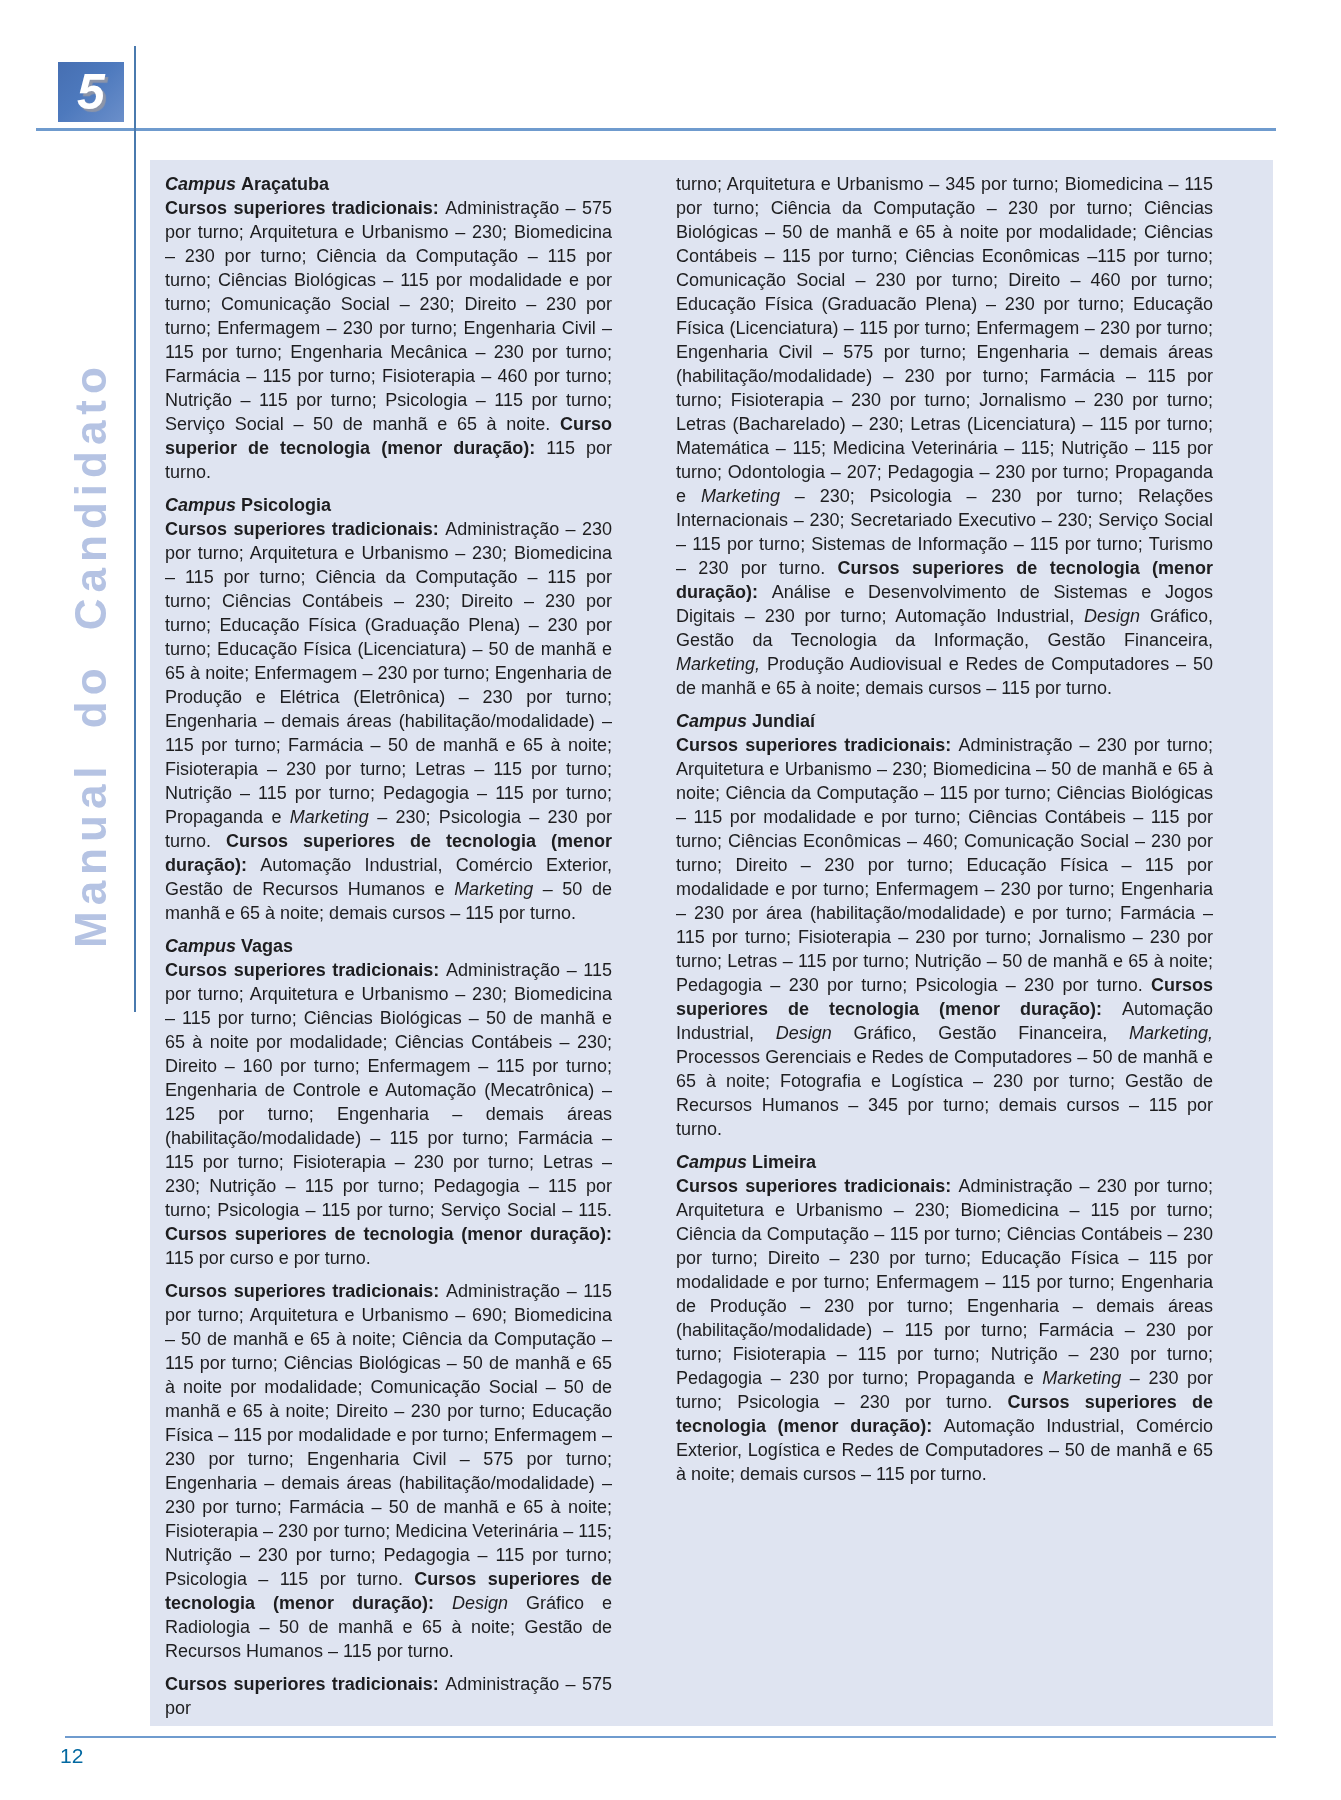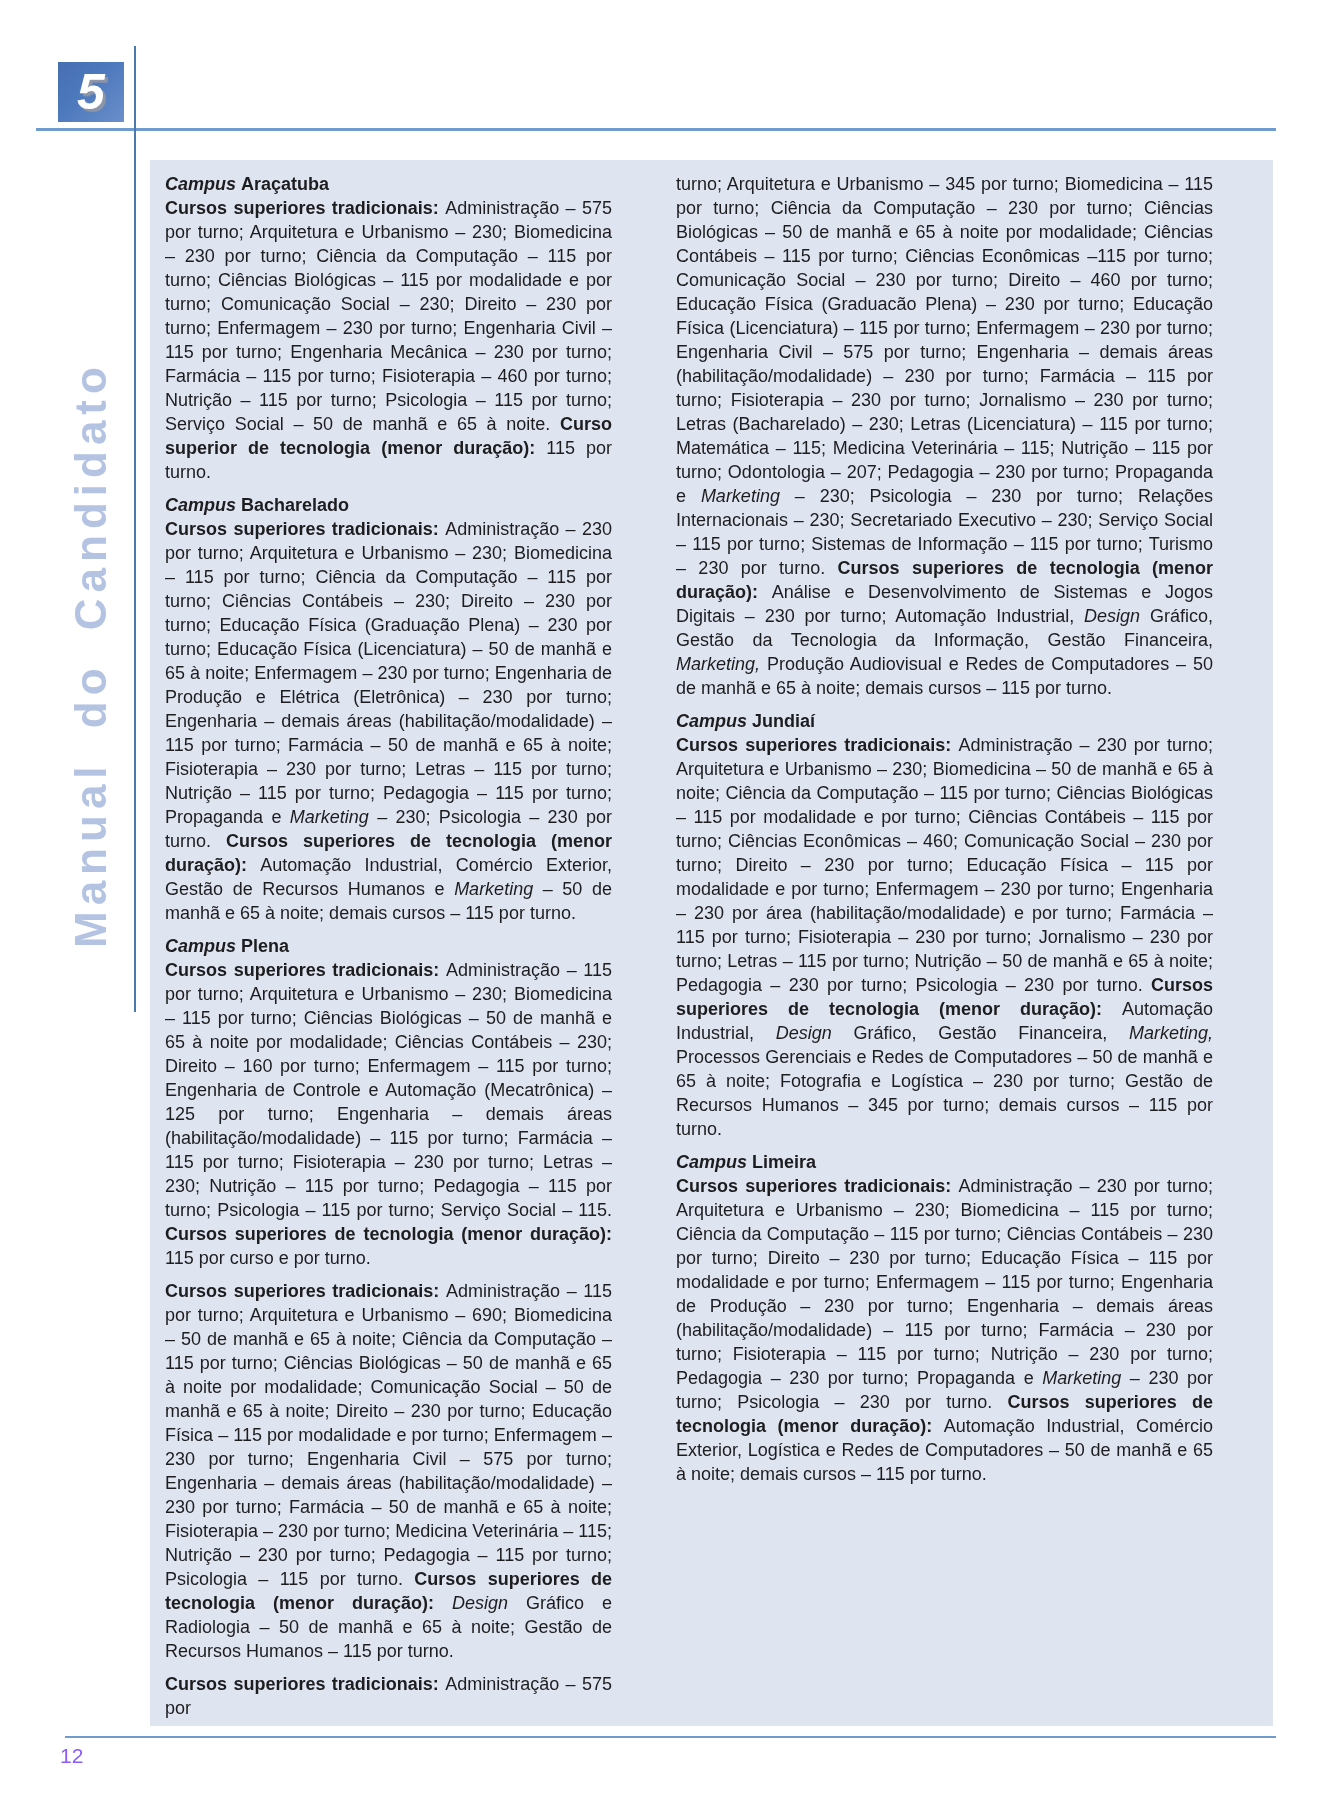--- a/index.html
+++ b/index.html
@@ -58,46 +58,46 @@
   .section + .section{margin-top:9px;}
   .section p{margin:0;}
   .b{font-weight:bold;}
   .i{font-style:italic;}
   .bi{font-weight:bold; font-style:italic;}
   .bottom-line{
     position:absolute; left:65px; top:1736px; width:1211px; height:2px;
     background:var(--underline_blue);
   }
   .page-number{
-    position:absolute; left:60px; top:1744px; font-size:21px; color:#8b5cf6;
+    position:absolute; left:60px; top:1744px; font-size:21px; color:#0369a1;
   }
 </style>
 </head>
 <body>
 
 <div class="page">
 
   <div class="num-box">5</div>
   <div class="vrule"></div>
   <div class="header-underline"></div>
 
   <div class="sidebar-vertical">Manual do Candidato</div>
 
   <div class="content-panel">
     <div class="text-column col-1">
         <div class="section">
           <p><span class="bi">Campus </span><span class="b">Araçatuba</span></p>
           <p><span class="b">Cursos superiores tradicionais: </span><span>Administração – 575 por turno; Arquitetura e Urbanismo – 230; Biomedicina – 230 por turno; Ciência da Computação – 115 por turno; Ciências Biológicas – 115 por modalidade e por turno; Comunicação Social – 230; Direito – 230 por turno; Enfermagem – 230 por turno; Engenharia Civil – 115 por turno; Engenharia Mecânica – 230 por turno; Farmácia – 115 por turno; Fisioterapia – 460 por turno; Nutrição – 115 por turno; Psicologia – 115 por turno; Serviço Social – 50 de manhã e 65 à noite. </span><span class="b">Curso superior de tecnologia (menor duração): </span><span>115 por turno.</span></p>
         </div>
         <div class="section">
-          <p><span class="bi">Campus </span><span class="b">Bacharelado</span></p>
+          <p><span class="bi">Campus </span><span class="b">Psicologia</span></p>
           <p><span class="b">Cursos superiores tradicionais: </span><span>Administração – 230 por turno; Arquitetura e Urbanismo – 230; Biomedicina – 115 por turno; Ciência da Computação – 115 por turno; Ciências Contábeis – 230; Direito – 230 por turno; Educação Física (Graduação Plena) – 230 por turno; Educação Física (Licenciatura) – 50 de manhã e 65 à noite; Enfermagem – 230 por turno; Engenharia de Produção e Elétrica (Eletrônica) – 230 por turno; Engenharia – demais áreas (habilitação/modalidade) – 115 por turno; Farmácia – 50 de manhã e 65 à noite; Fisioterapia – 230 por turno; Letras – 115 por turno; Nutrição – 115 por turno; Pedagogia – 115 por turno; Propaganda e </span><span class="i">Marketing</span><span> – 230; Psicologia – 230 por turno. </span><span class="b">Cursos superiores de tecnologia (menor duração): </span><span>Automação Industrial, Comércio Exterior, Gestão de Recursos Humanos e </span><span class="i">Marketing</span><span> – 50 de manhã e 65 à noite; demais cursos – 115 por turno.</span></p>
         </div>
         <div class="section">
-          <p><span class="bi">Campus </span><span class="b">Plena</span></p>
+          <p><span class="bi">Campus </span><span class="b">Vagas</span></p>
           <p><span class="b">Cursos superiores tradicionais: </span><span>Administração – 115 por turno; Arquitetura e Urbanismo – 230; Biomedicina – 115 por turno; Ciências Biológicas – 50 de manhã e 65 à noite por modalidade; Ciências Contábeis – 230; Direito – 160 por turno; Enfermagem – 115 por turno; Engenharia de Controle e Automação (Mecatrônica) – 125 por turno; Engenharia – demais áreas (habilitação/modalidade) – 115 por turno; Farmácia – 115 por turno; Fisioterapia – 230 por turno; Letras – 230; Nutrição – 115 por turno; Pedagogia – 115 por turno; Psicologia – 115 por turno; Serviço Social – 115. </span><span class="b">Cursos superiores de tecnologia (menor duração): </span><span>115 por curso e por turno.</span></p>
         </div>
         <div class="section">
           <p><span class="b">Cursos superiores tradicionais: </span><span>Administração – 115 por turno; Arquitetura e Urbanismo – 690; Biomedicina – 50 de manhã e 65 à noite; Ciência da Computação – 115 por turno; Ciências Biológicas – 50 de manhã e 65 à noite por modalidade; Comunicação Social – 50 de manhã e 65 à noite; Direito – 230 por turno; Educação Física – 115 por modalidade e por turno; Enfermagem – 230 por turno; Engenharia Civil – 575 por turno; Engenharia – demais áreas (habilitação/modalidade) – 230 por turno; Farmácia – 50 de manhã e 65 à noite; Fisioterapia – 230 por turno; Medicina Veterinária – 115; Nutrição – 230 por turno; Pedagogia – 115 por turno; Psicologia – 115 por turno. </span><span class="b">Cursos superiores de tecnologia (menor duração): </span><span class="i">Design</span><span> Gráfico e Radiologia – 50 de manhã e 65 à noite; Gestão de Recursos Humanos – 115 por turno.</span></p>
         </div>
         <div class="section">
           <p><span class="b">Cursos superiores tradicionais: </span><span>Administração – 575 por</span></p>
         </div>
       </div>
     <div class="text-column col-2">

